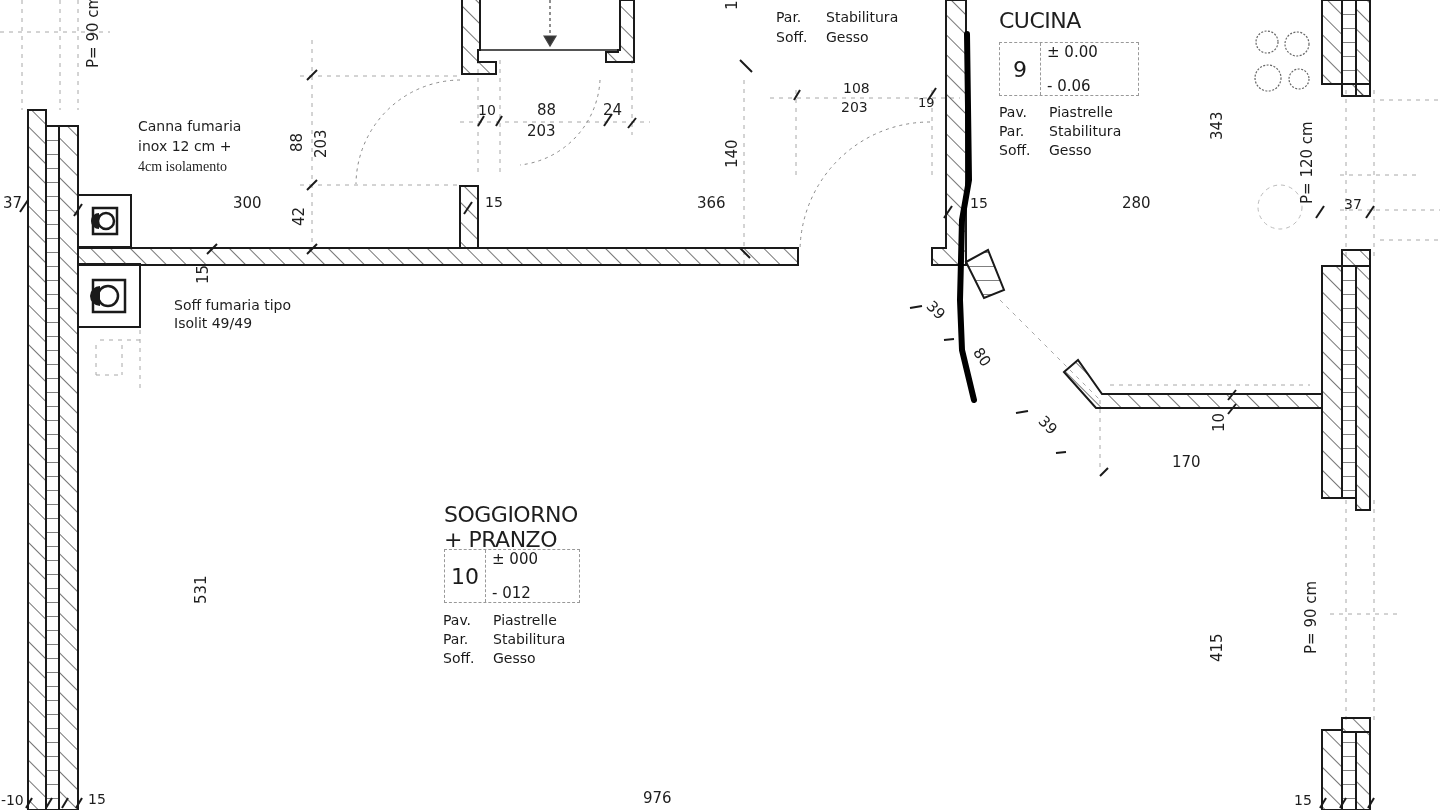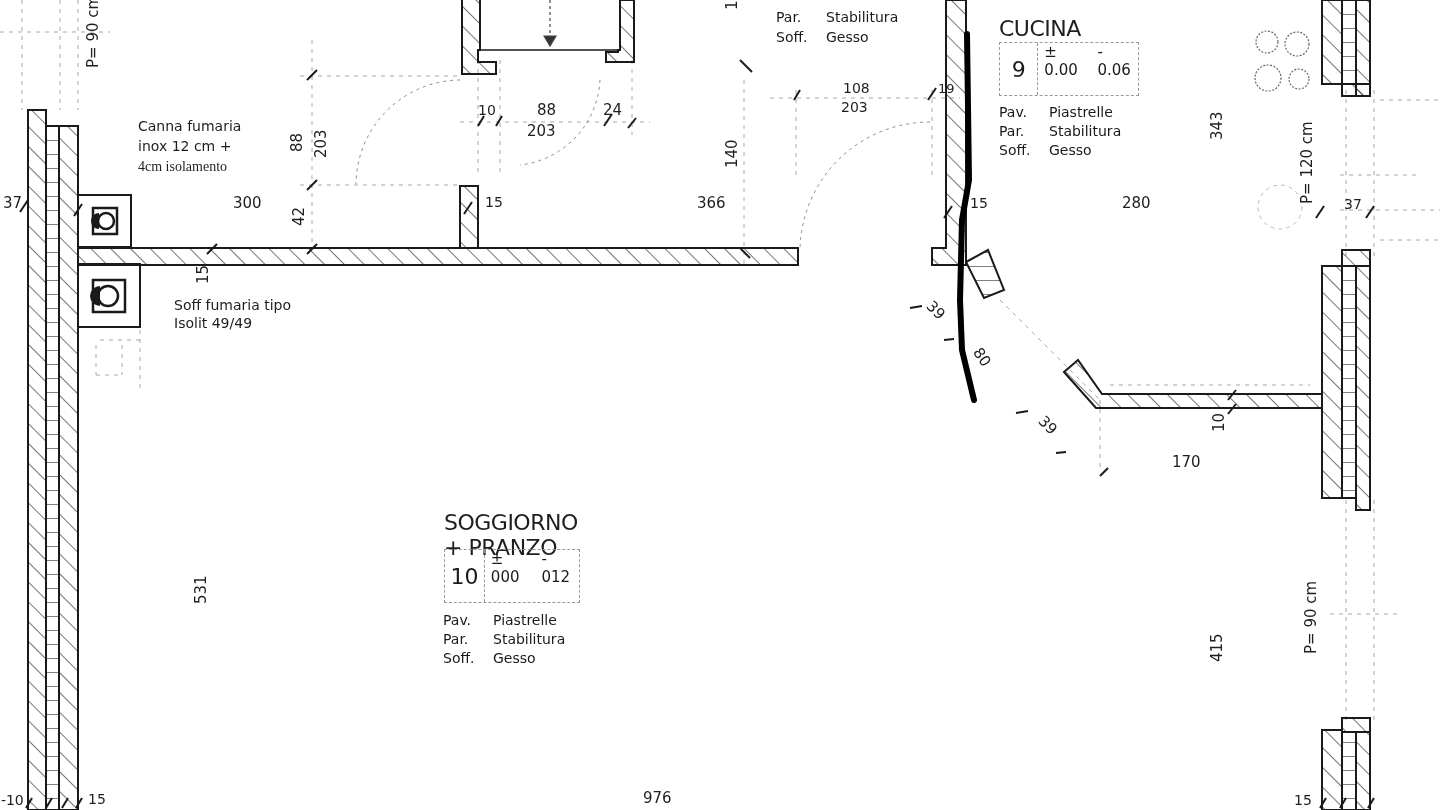--- a/index.html
+++ b/index.html
@@ -2,24 +2,24 @@
 <html><head>
 <meta charset="utf-8">
 <style>
   html, body { margin:0; padding:0; background:#ffffff; }
   body { width:1440px; height:810px; overflow:hidden; position:relative; font-family:"DejaVu Sans", sans-serif; color:#1a1a1a; }
   #plan { position:absolute; left:0; top:0; width:1440px; height:810px; }
   .t { position:absolute; white-space:nowrap; line-height:1; color:#1e1e1e; }
   .note { font-size:14px; line-height:21px; }
   .dim { font-size:15px; }
   .vert { transform-origin:left top; transform:rotate(-90deg); }
-  .room-title { font-size:22px; letter-spacing:-0.5px;margin-top:8px; }
+  .room-title { font-size:22px; letter-spacing:-0.5px; }
   .room-box { position:absolute; border:1px dashed #999; display:flex; }
   .room-box .num { width:40px; border-right:1px dashed #999; display:flex; align-items:center; justify-content:center; font-size:22px; }
-  .room-box .lev { display:flex; flex-direction:row; justify-content:flex-end; padding-left:6px; font-size:15px; gap:6px; }
+  .room-box .lev { display:flex; flex-direction:column; justify-content:space-between; padding-left:6px; font-size:15px; gap:6px; }
   .finish { position:absolute; font-size:14px; line-height:19px; display:grid; grid-template-columns:50px auto; }
 </style>
 </head>
 <body>
 
 <svg id="plan" viewBox="0 0 1440 810" xmlns="http://www.w3.org/2000/svg">
   <defs>
     <pattern id="hatch" patternUnits="userSpaceOnUse" width="14" height="14" patternTransform="rotate(-45)">
       <line x1="0" y1="0" x2="0" y2="14" stroke="#2a2a2a" stroke-width="1.3"></line>
     </pattern>
@@ -208,21 +208,21 @@
 <div class="t dim" style="left:478px; top:103px; font-size:14px;">10</div>
 <div class="t dim" style="left:537px; top:103px;">88</div>
 <div class="t dim" style="left:527px; top:124px;">203</div>
 <div class="t dim" style="left:603px; top:103px;">24</div>
 <div class="t dim" style="left:485px; top:195px; font-size:14px;">15</div>
 <div class="t dim" style="left:697px; top:196px;">366</div>
 <div class="t dim vert" style="left:725px; top:168px;">140</div>
 <div class="t dim vert" style="left:725px; top:10px;">1</div>
 <div class="t dim" style="left:843px; top:81px; font-size:14px;">108</div>
 <div class="t dim" style="left:841px; top:100px; font-size:14px;">203</div>
-<div class="t dim" style="left:918px; top:82px; font-size:13px;margin-left:20px;">19</div>
+<div class="t dim" style="left:918px; top:96px; font-size:13px;">19</div>
 
 <div class="t dim" style="left:970px; top:196px; font-size:14px;">15</div>
 <div class="t dim" style="left:1122px; top:196px;">280</div>
 <div class="t dim vert" style="left:1210px; top:140px;">343</div>
 <div class="t dim" style="left:1344px; top:197px; font-size:14px;">37</div>
 
 <div class="t dim" style="left:926px; top:303px; transform:rotate(45deg);">39</div>
 <div class="t dim" style="left:972px; top:350px; transform:rotate(55deg);">80</div>
 <div class="t dim" style="left:1038px; top:418px; transform:rotate(45deg);">39</div>
 <div class="t dim vert" style="left:1212px; top:432px;">10</div>

